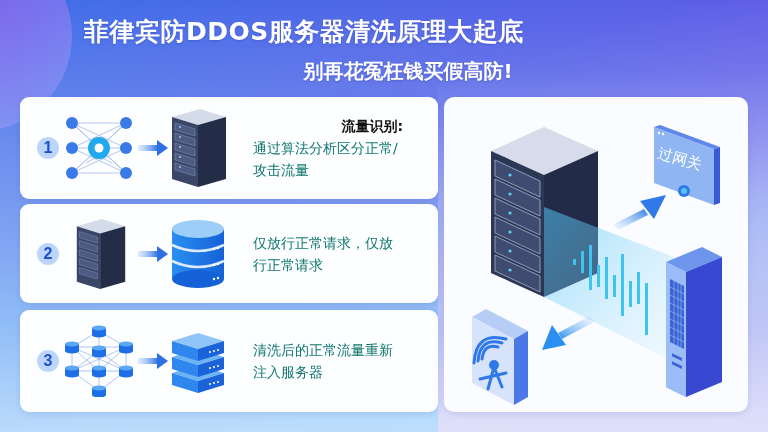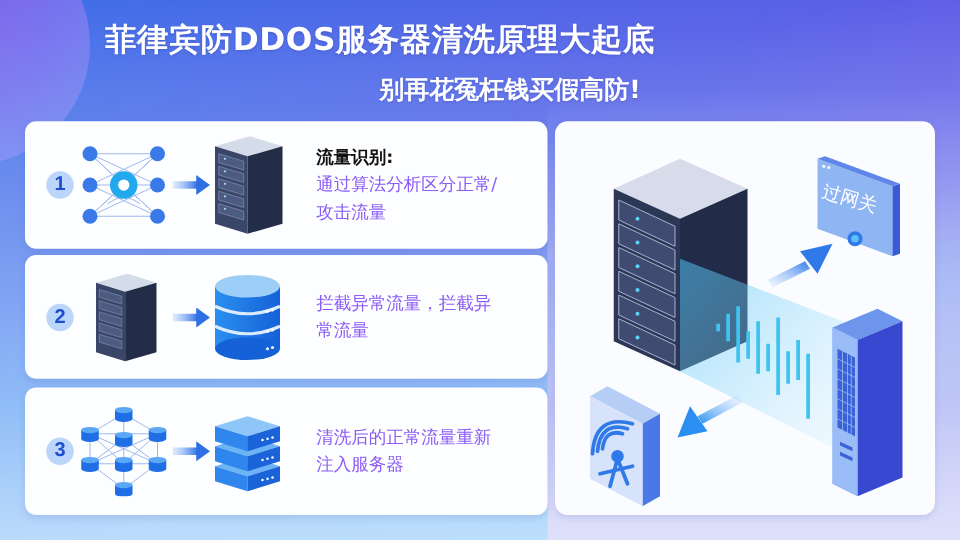--- a/index.html
+++ b/index.html
@@ -41,23 +41,23 @@
       background: #bcd6fb; color: #1c4fd0; font-weight: bold; font-size: 16px;
       display: flex; align-items: center; justify-content: center;
       font-family: "Liberation Sans", sans-serif;
     }
     .card .badge { top: calc(50% - 11px); }
 
     .icon-left { position: absolute; left: 44px; top: 50%; transform: translateY(-50%); }
     .arrow { position: absolute; left: 118px; top: 50%; transform: translateY(-50%); width: 30px; height: 16px; }
     .icon-right { position: absolute; left: 150px; top: 50%; transform: translateY(-50%); }
 
-    .text-block { position: absolute; left: 233px; top: 0; height: 100%; display: flex; flex-direction: column; justify-content: center; }
+    .text-block { position: absolute; left: 233px; top: 0; height: 100%; display: flex; flex-direction: column; justify-content: center; align-items: flex-end; }
     .step-title { font-size: 14px; font-weight: bold; color: #111; line-height: 22px; }
-    .step-desc { font-size: 14px; color: #8b5cf6; line-height: 22px; width: 150px; }
+    .step-desc { font-size: 14px; color: #0f766e; line-height: 22px; width: 150px; }
 
     .panel {
       position: absolute; left: 444px; top: 97px; width: 304px; height: 315px;
       background: #fbfcff; border-radius: 10px; box-shadow: 0 2px 6px rgba(60,60,160,0.12);
       overflow: hidden;
     }
     .gateway-label {
       font-family: "DejaVu Sans", sans-serif; font-size: 15px; fill: #ffffff;
     }
   </style>
@@ -178,21 +178,21 @@
     <g fill="#ffffff">
         <circle cx="44" cy="30" r="1.2"></circle>
         <circle cx="48" cy="29" r="1.2"></circle>
         <circle cx="44" cy="46" r="1.2"></circle>
         <circle cx="48" cy="45" r="1.2"></circle>
         <circle cx="44" cy="60" r="1.2"></circle>
         <circle cx="48" cy="59" r="1.2"></circle>
       </g>
   </svg>
   <div class="text-block">
-    <div class="step-desc">拦截异常流量，拦截异常流量</div>
+    <div class="step-desc">仅放行正常请求，仅放行正常请求</div>
   </div>
 </div>
 
 <div class="card card-3">
   <div class="badge">3</div>
   <svg class="icon-left" width="70" height="72" viewBox="0 0 70 72">
     <g stroke="#9fb8ee" stroke-width="0.8" fill="none">
       <line x1="35" y1="6" x2="8" y2="22"></line>
         <line x1="35" y1="6" x2="62" y2="22"></line>
         <line x1="35" y1="6" x2="35" y2="26"></line>

